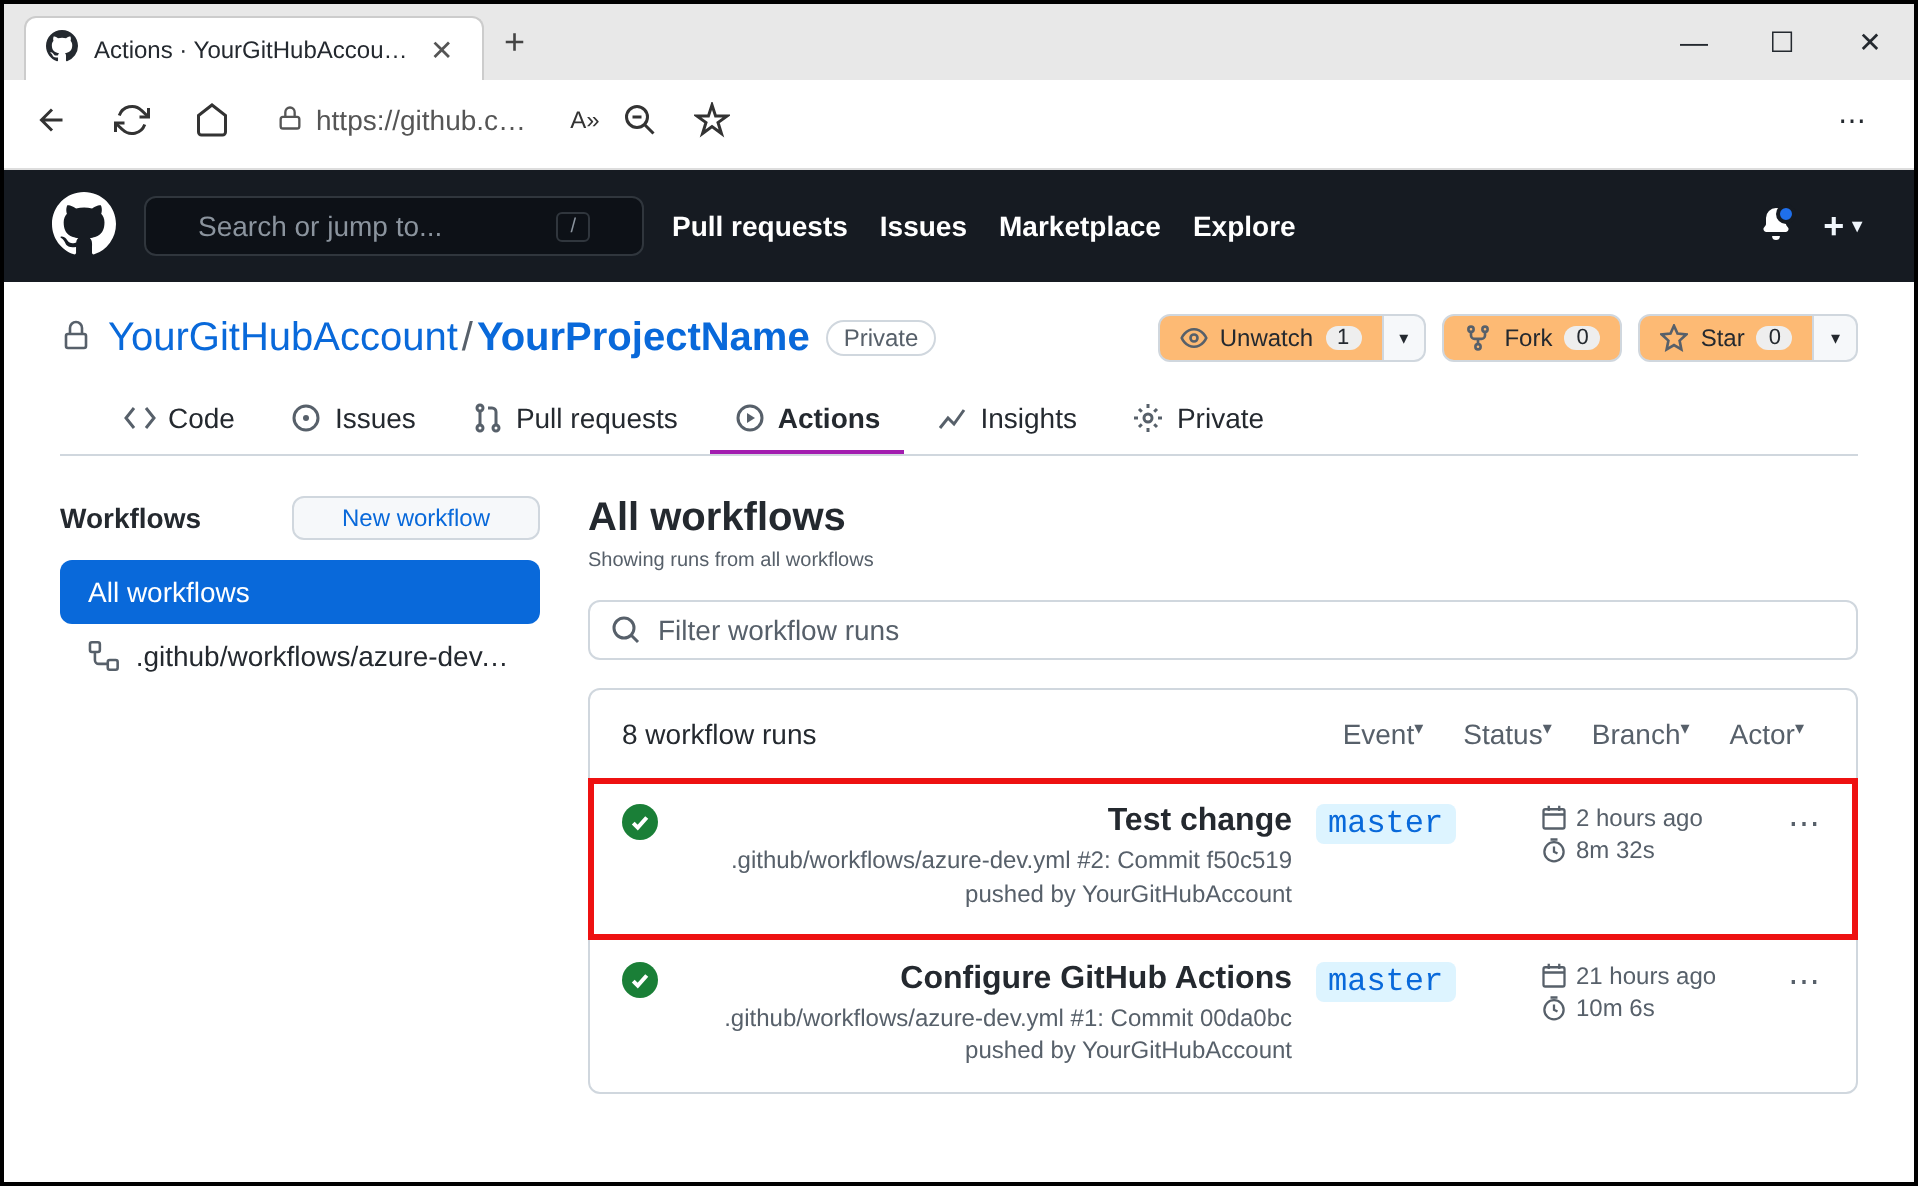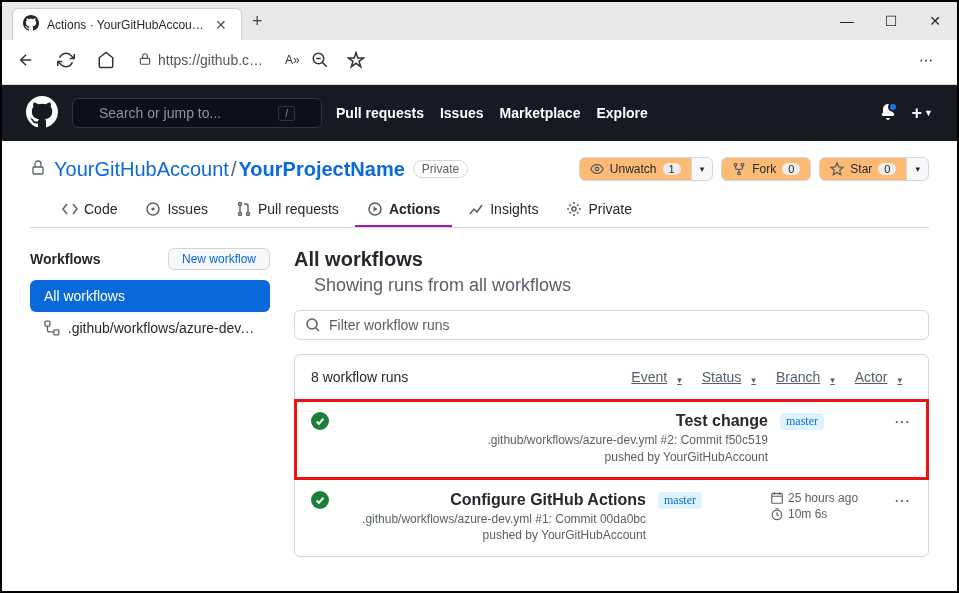--- a/index.html
+++ b/index.html
@@ -56,47 +56,47 @@
 .repo-tabs { display: flex; gap: 4px; margin-top: 12px; border-bottom: 1px solid #d0d7de; padding: 0 20px; }
 .repo-tab { display: flex; align-items: center; gap: 6px; padding: 8px 12px; font-size: 14px; color: #24292f; border-bottom: 2px solid transparent; }
 .repo-tab svg { width: 16px; height: 16px; fill: none; stroke: #57606a; stroke-width: 1.5; }
 .repo-tab.active { border-bottom: 2px solid #a21caf; font-weight: 600; }
 
 
 .content { display: flex; padding: 20px 28px; gap: 24px; }
 .sidebar { width: 240px; }
 .side-head { display: flex; align-items: center; justify-content: space-between; margin-bottom: 10px; }
 .side-title { font-size: 14px; font-weight: 600; }
-.new-wf-btn { border: 1px solid #d0d7de; border-radius: 6px; padding: 3px 13px; font-size: 12px; color: #0969da; background: #f6f8fa; }
+.new-wf-btn { border: 1px solid #d0d7de; border-radius: 6px; padding: 3px 24px; font-size: 12px; color: #0969da; background: #f6f8fa; }
 .wf-item { display: flex; align-items: center; gap: 8px; padding: 8px 14px; border-radius: 6px; font-size: 14px; }
 .wf-item.active { background: #0969da; color: #fff; font-weight: 500; }
 .wf-item.sub { color: #24292f; }
 .wf-item.sub .wf-name { overflow: hidden; text-overflow: ellipsis; white-space: nowrap; }
 .wf-item svg { width: 16px; height: 16px; }
 
 .main { flex: 1; }
 .main h2 { font-size: 20px; margin-bottom: 4px; }
-.main .sub { font-size: 18px; color: #57606a; margin-bottom: 14px; margin-left: 20px; }
+.main .sub { font-size: 10px; color: #57606a; margin-bottom: 14px; }
 .filter-box { border: 1px solid #d0d7de; border-radius: 6px; padding: 6px 10px; display: flex; align-items: center; gap: 8px; color: #57606a; margin-bottom: 14px; }
 .filter-box svg { width: 16px; height: 16px; }
 
 .runs-box { border: 1px solid #d0d7de; border-radius: 6px; }
 .runs-head { display: flex; align-items: center; padding: 14px 16px; border-bottom: 1px solid #d0d7de; font-size: 14px; }
 .runs-count { flex: 1; }
-.filter-link { color: #57606a; padding: 0 10px; display:flex; align-items:flex-end; gap:10px;text-decoration:underline;}
+.filter-link { color: #57606a; padding: 0 10px; display:flex; align-items:flex-start; gap:0;}
 .run-row { display: flex; padding: 12px 16px; border-bottom: 1px solid #d0d7de; gap: 12px; align-items: flex-start; }
 .run-row:last-child { border-bottom: none; }
 .run-row.hl { outline: 3px solid #e11; outline-offset: -2px; }
 .status-ico { width: 20px; flex-shrink: 0; }
 .status-ico svg { width: 18px; height: 18px; fill: #1a7f37; }
 .run-main { flex: 1; min-width: 0; text-align: right; }
 .run-title { font-weight: 600; font-size: 16px; color: #24292f; margin-bottom: 2px; }
 .run-desc { font-size: 12px; color: #57606a; line-height: 1.4; }
 .branch-col { width: 100px; flex-shrink: 0; }
-.branch-pill { background: #ddf4ff; color: #0969da; border-radius: 4px; padding: 1px 6px; font-size: 12px; font-family: Liberation Serif, serif; display: inline-block; }
+.branch-pill { background: #ddf4ff; color: #0969da; border-radius: 4px; padding: 1px 6px; font-size: 16px; font-family: Liberation Mono, monospace; display: inline-block; }
 .run-meta { width: 110px; flex-shrink: 0; font-size: 12px; color: #57606a; }
 .run-meta div { display: flex; align-items: center; gap: 4px; margin-bottom: 2px;}
 .run-meta svg { width: 14px; height: 14px; }
 .kebab { width: 20px; flex-shrink: 0; color: #57606a; font-size: 16px; text-align: center; }
 </style>
 </head>
 <body>
 
 <div class="browser-chrome">
   <div class="titlebar">
@@ -330,39 +330,55 @@
           <div class="run-row hl">
     <div class="status-ico"><svg viewBox="0 0 16 16">
                 <circle cx="8" cy="8" r="8"></circle>
                 <path d="M5 8.5l2 2 4-4.5" stroke="#fff" stroke-width="1.8" fill="none"></path>
               </svg></div>
     <div class="run-main">
       <div class="run-title">Test change</div>
       <div class="run-desc">.github/workflows/azure-dev.yml #2: Commit f50c519<br>pushed by YourGitHubAccount</div>
     </div>
     <div class="branch-col"><span class="branch-pill">master</span></div>
+    <div class="run-meta">
+      <div>
+                <svg viewBox="0 0 16 16" fill="none" stroke="#57606a" stroke-width="1.3">
+                  <rect x="2" y="3" width="12" height="11" rx="1"></rect>
+                  <path d="M2 6h12M5 1v3M11 1v3"></path>
+                </svg>
+                <span>2 hours ago</span>
+              </div>
+      <div>
+                <svg viewBox="0 0 16 16" fill="none" stroke="#57606a" stroke-width="1.3">
+                  <circle cx="8" cy="9" r="5.5"></circle>
+                  <path d="M8 6v3l2 1M6 2h4"></path>
+                </svg>
+                <span>8m 32s</span>
+              </div>
+    </div>
     <div class="kebab">⋯</div>
   </div>
           <div class="run-row">
     <div class="status-ico"><svg viewBox="0 0 16 16">
                 <circle cx="8" cy="8" r="8"></circle>
                 <path d="M5 8.5l2 2 4-4.5" stroke="#fff" stroke-width="1.8" fill="none"></path>
               </svg></div>
     <div class="run-main">
       <div class="run-title">Configure GitHub Actions</div>
       <div class="run-desc">.github/workflows/azure-dev.yml #1: Commit 00da0bc<br>pushed by YourGitHubAccount</div>
     </div>
     <div class="branch-col"><span class="branch-pill">master</span></div>
     <div class="run-meta">
       <div>
                 <svg viewBox="0 0 16 16" fill="none" stroke="#57606a" stroke-width="1.3">
                   <rect x="2" y="3" width="12" height="11" rx="1"></rect>
                   <path d="M2 6h12M5 1v3M11 1v3"></path>
                 </svg>
-                <span>25 hours ago</span>
+                <span>21 hours ago</span>
               </div>
       <div>
                 <svg viewBox="0 0 16 16" fill="none" stroke="#57606a" stroke-width="1.3">
                   <circle cx="8" cy="9" r="5.5"></circle>
                   <path d="M8 6v3l2 1M6 2h4"></path>
                 </svg>
                 <span>10m 6s</span>
               </div>
     </div>
     <div class="kebab">⋯</div>

